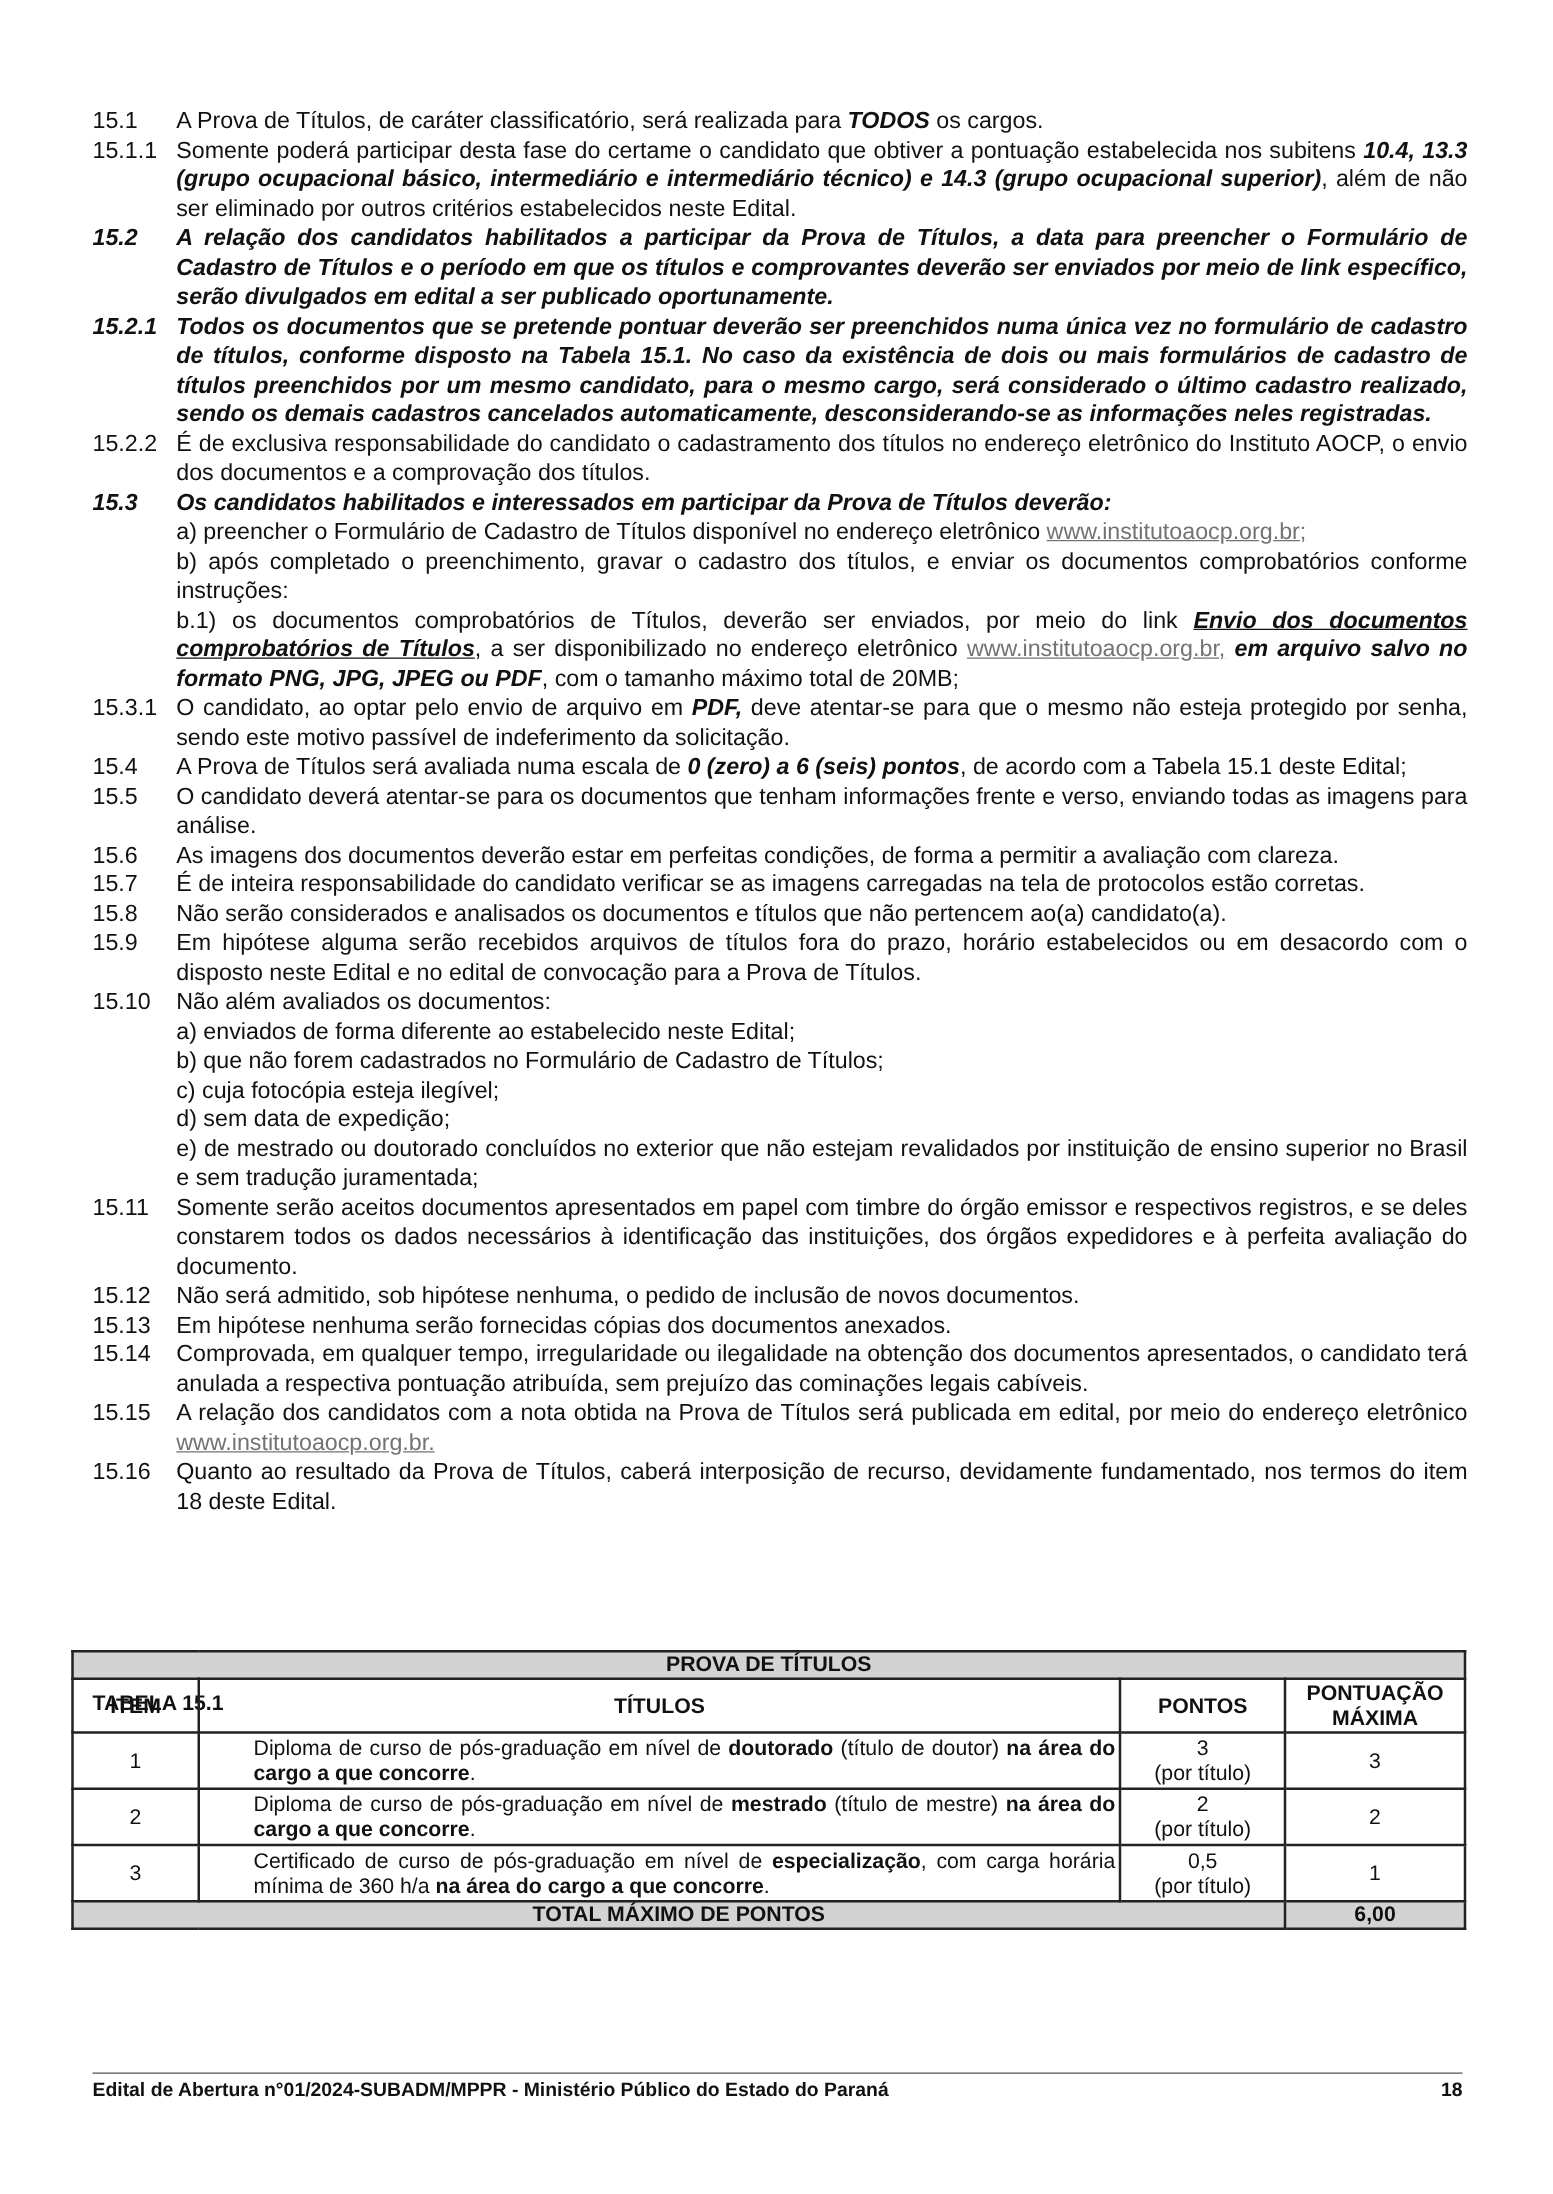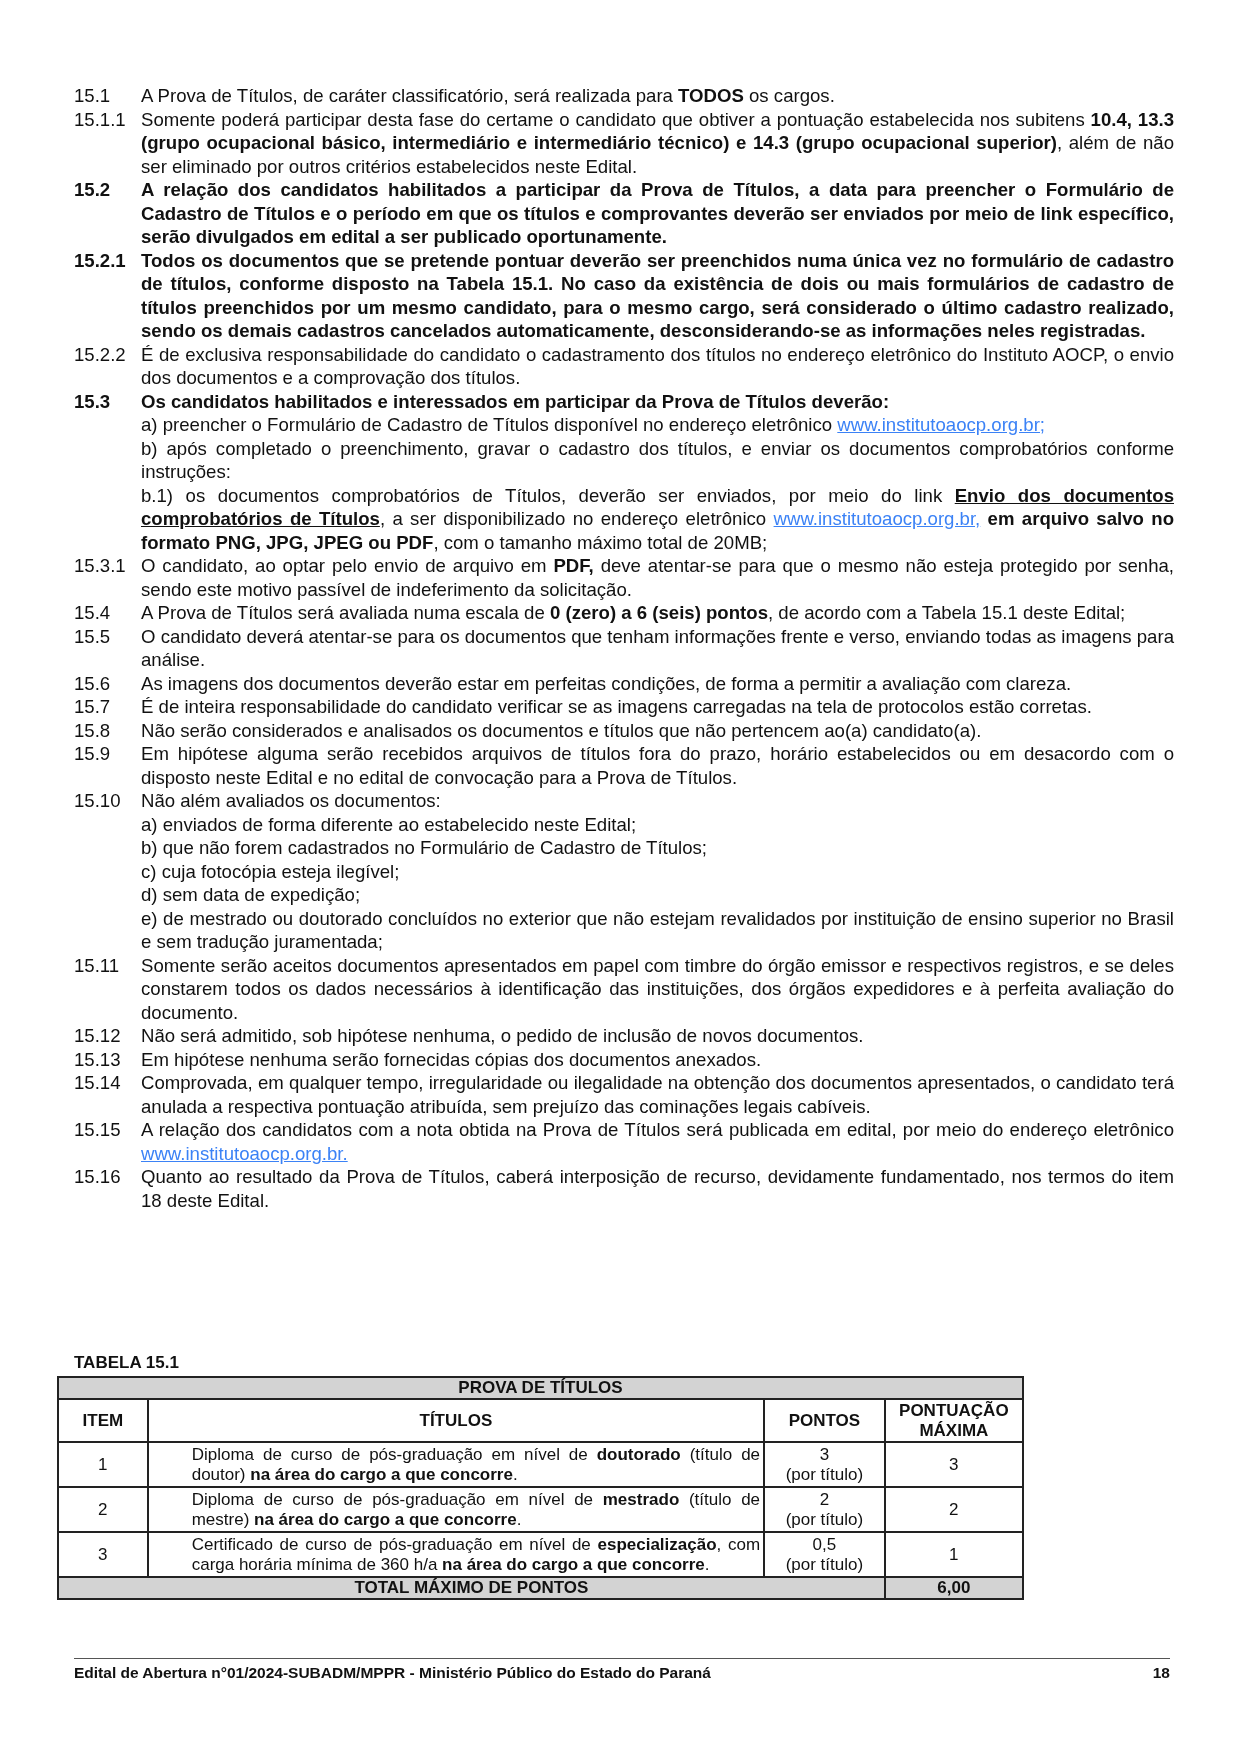--- a/index.html
+++ b/index.html
@@ -3,25 +3,25 @@
 <meta charset="utf-8">
 <style>
   html, body { margin: 0; padding: 0; background: #ffffff; }
   body { width: 1242px; height: 1755px; position: relative; overflow: hidden;
          font-family: "Liberation Sans", sans-serif; color: #111; }
   .content { position: absolute; left: 74px; top: 84px; width: 1100px; font-size: 18.6px; line-height: 23.5px; }
   .item { display: flex; text-align: justify; justify-content: flex-end; }
   .num { width: 67px; flex: 0 0 67px; text-align: left; }
   .txt { flex: 1; text-align: justify; }
   .sub { display: block; }
-  .b { font-weight: bold; }
-  .link { color: #3b82f6; text-decoration: underline; }
+  .b { font-weight: bold; font-style: italic; }
+  .link { color: #737373; text-decoration: underline; }
   .ul { text-decoration: underline; }
   .tbl-title { position: absolute; left: 74px; top: 1353px; font-size: 17px; font-weight: bold; }
-  table { position: absolute; left: 57px; top: 1376px; width: 967px; border-collapse: collapse; font-size: 17px; }
+  table { position: absolute; left: 57px; top: 1320px; width: 1116px; border-collapse: collapse; font-size: 17px; }
   td, th { border: 2px solid #222; padding: 0 3px; line-height: 20px; }
   .gray { background: #d3d3d3; font-weight: bold; text-align: center; height: 20px; }
   .hdr th { font-weight: bold; text-align: center; height: 41px; }
   .c { text-align: center; }
   .row td { height: 43px; }
   .desc { text-align: justify; padding-left: 43px; }
   .footer-line { position: absolute; left: 74px; top: 1658px; width: 1096px; border-top: 1px solid #555; }
   .footer { position: absolute; left: 74px; top: 1664px; width: 1096px; font-size: 15.5px; display: flex; justify-content: space-between; font-weight: bold; }
 </style>
 </head>

